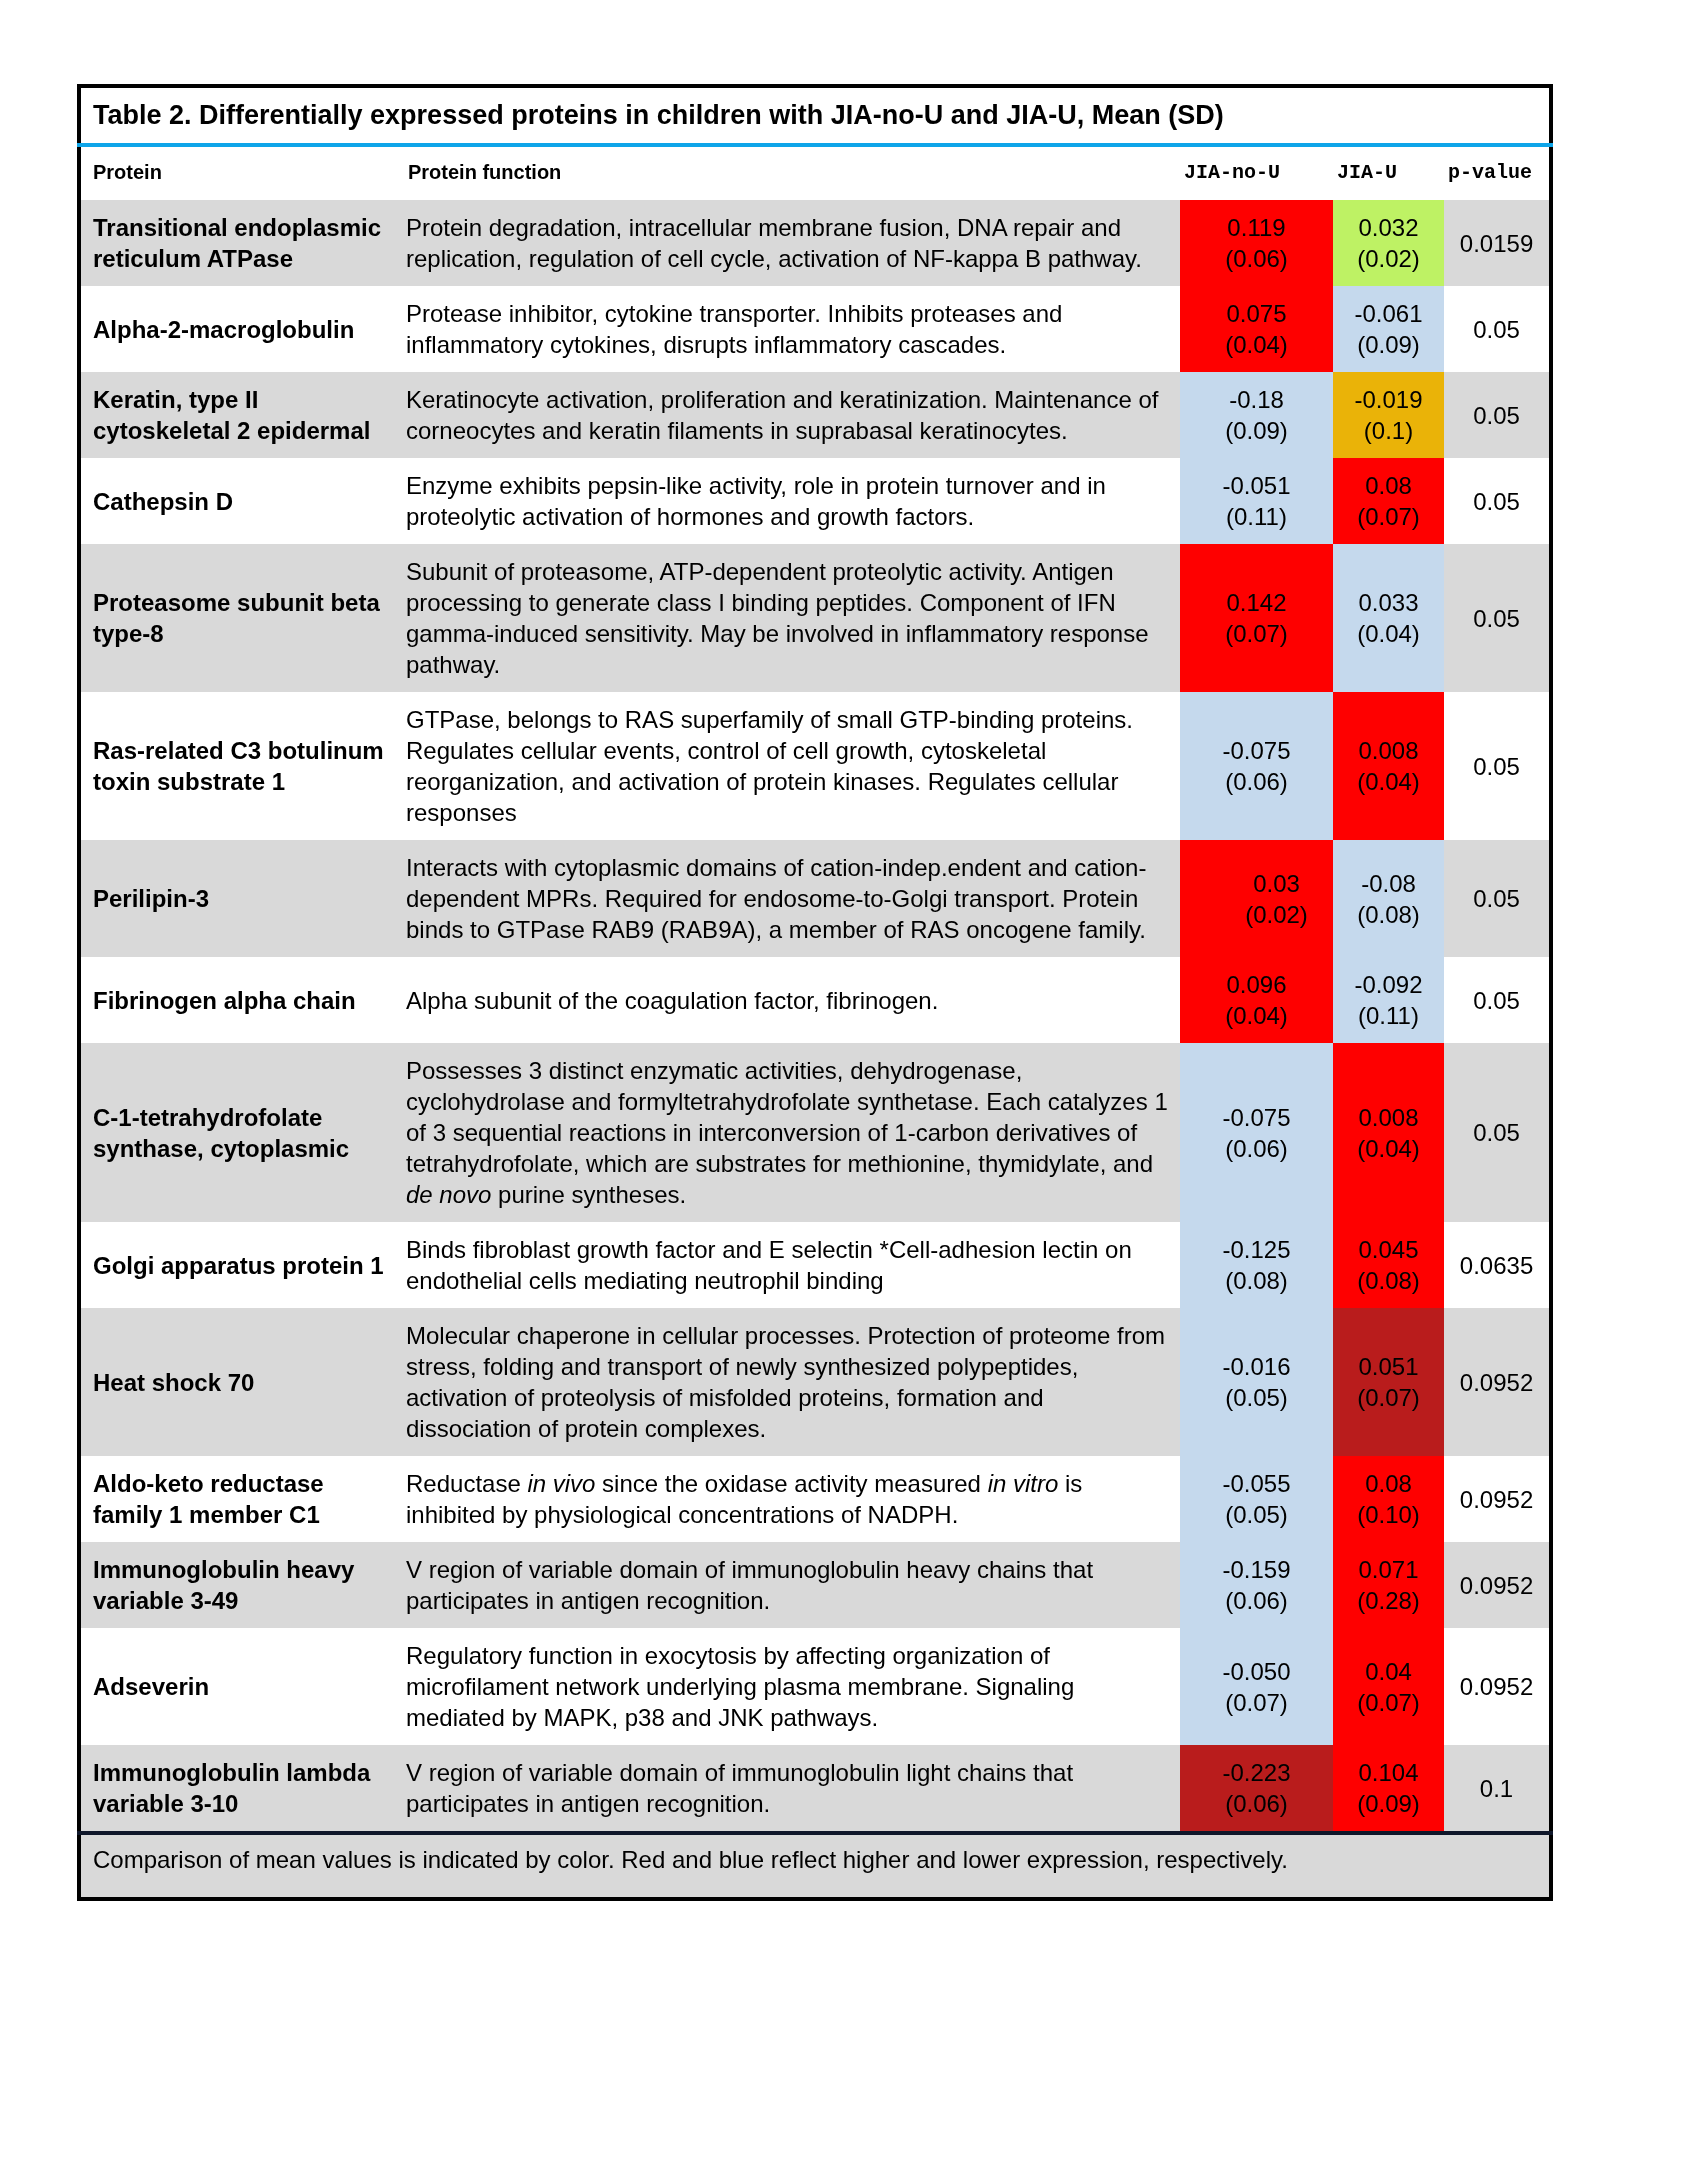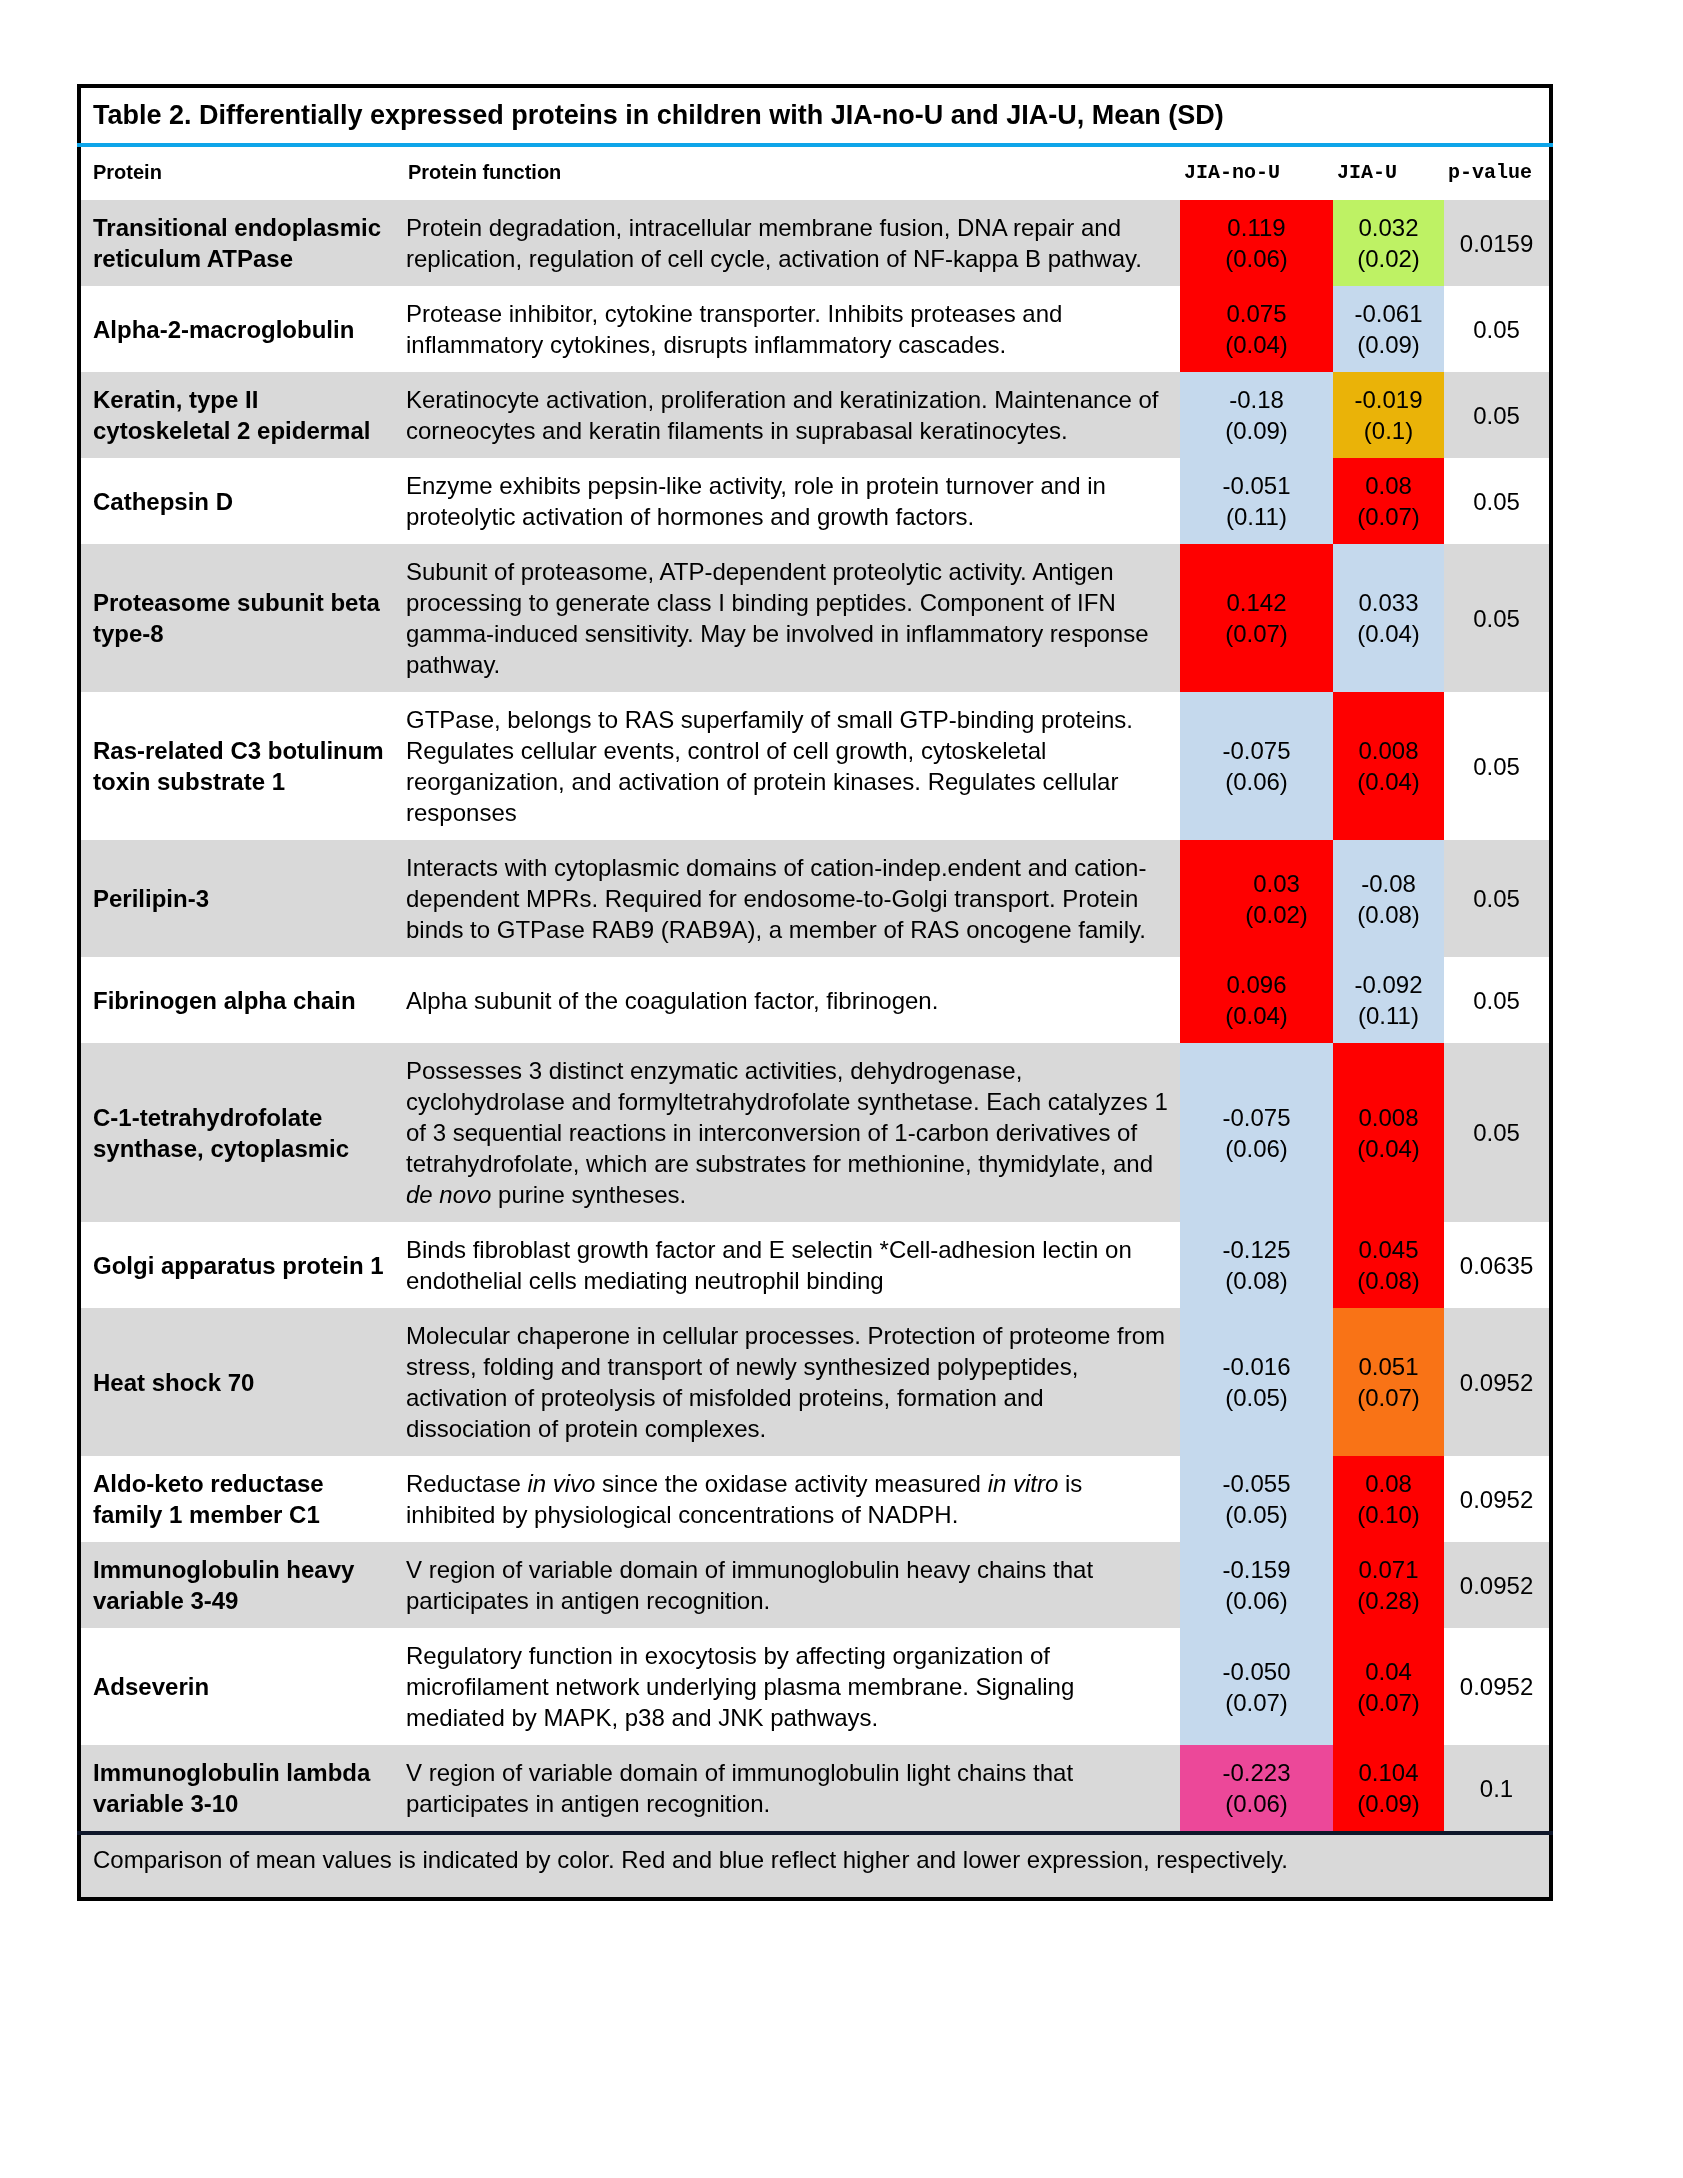--- a/index.html
+++ b/index.html
@@ -249,21 +249,21 @@
     <td class="pval stripe">0.0635</td>
   </tr>
 
   <tr>
     <td class="protein stripe">Heat shock 70</td>
     <td class="func stripe"><span>Molecular chaperone in cellular processes. Protection of proteome from stress, folding and transport of newly synthesized polypeptides, activation of proteolysis of misfolded proteins, formation and dissociation of protein complexes.</span></td>
     <td class="val" style="background: rgb(197, 217, 237);">
       <div>-0.016</div>
       <div>(0.05)</div>
     </td>
-    <td class="val" style="background: #f97316;">
+    <td class="val" style="background: #b91c1c;">
       <div>0.051</div>
       <div>(0.07)</div>
     </td>
     <td class="pval stripe">0.0952</td>
   </tr>
 
   <tr>
     <td class="protein stripe">Aldo-keto reductase family 1 member C1</td>
     <td class="func stripe"><span>Reductase </span><em>in vivo</em><span> since the oxidase activity measured </span><em>in vitro</em><span> is inhibited by physiological concentrations of NADPH.</span></td>
     <td class="val" style="background: rgb(197, 217, 237);">
@@ -301,21 +301,21 @@
     <td class="val" style="background: rgb(254, 0, 0);">
       <div>0.04</div>
       <div>(0.07)</div>
     </td>
     <td class="pval stripe">0.0952</td>
   </tr>
 
   <tr>
     <td class="protein stripe">Immunoglobulin lambda variable 3-10</td>
     <td class="func stripe"><span>V region of variable domain of immunoglobulin light chains that participates in antigen recognition.</span></td>
-    <td class="val" style="background: #ec4899;">
+    <td class="val" style="background: #b91c1c;">
       <div>-0.223</div>
       <div>(0.06)</div>
     </td>
     <td class="val" style="background: rgb(254, 0, 0);">
       <div>0.104</div>
       <div>(0.09)</div>
     </td>
     <td class="pval stripe">0.1</td>
   </tr>
 </tbody>

